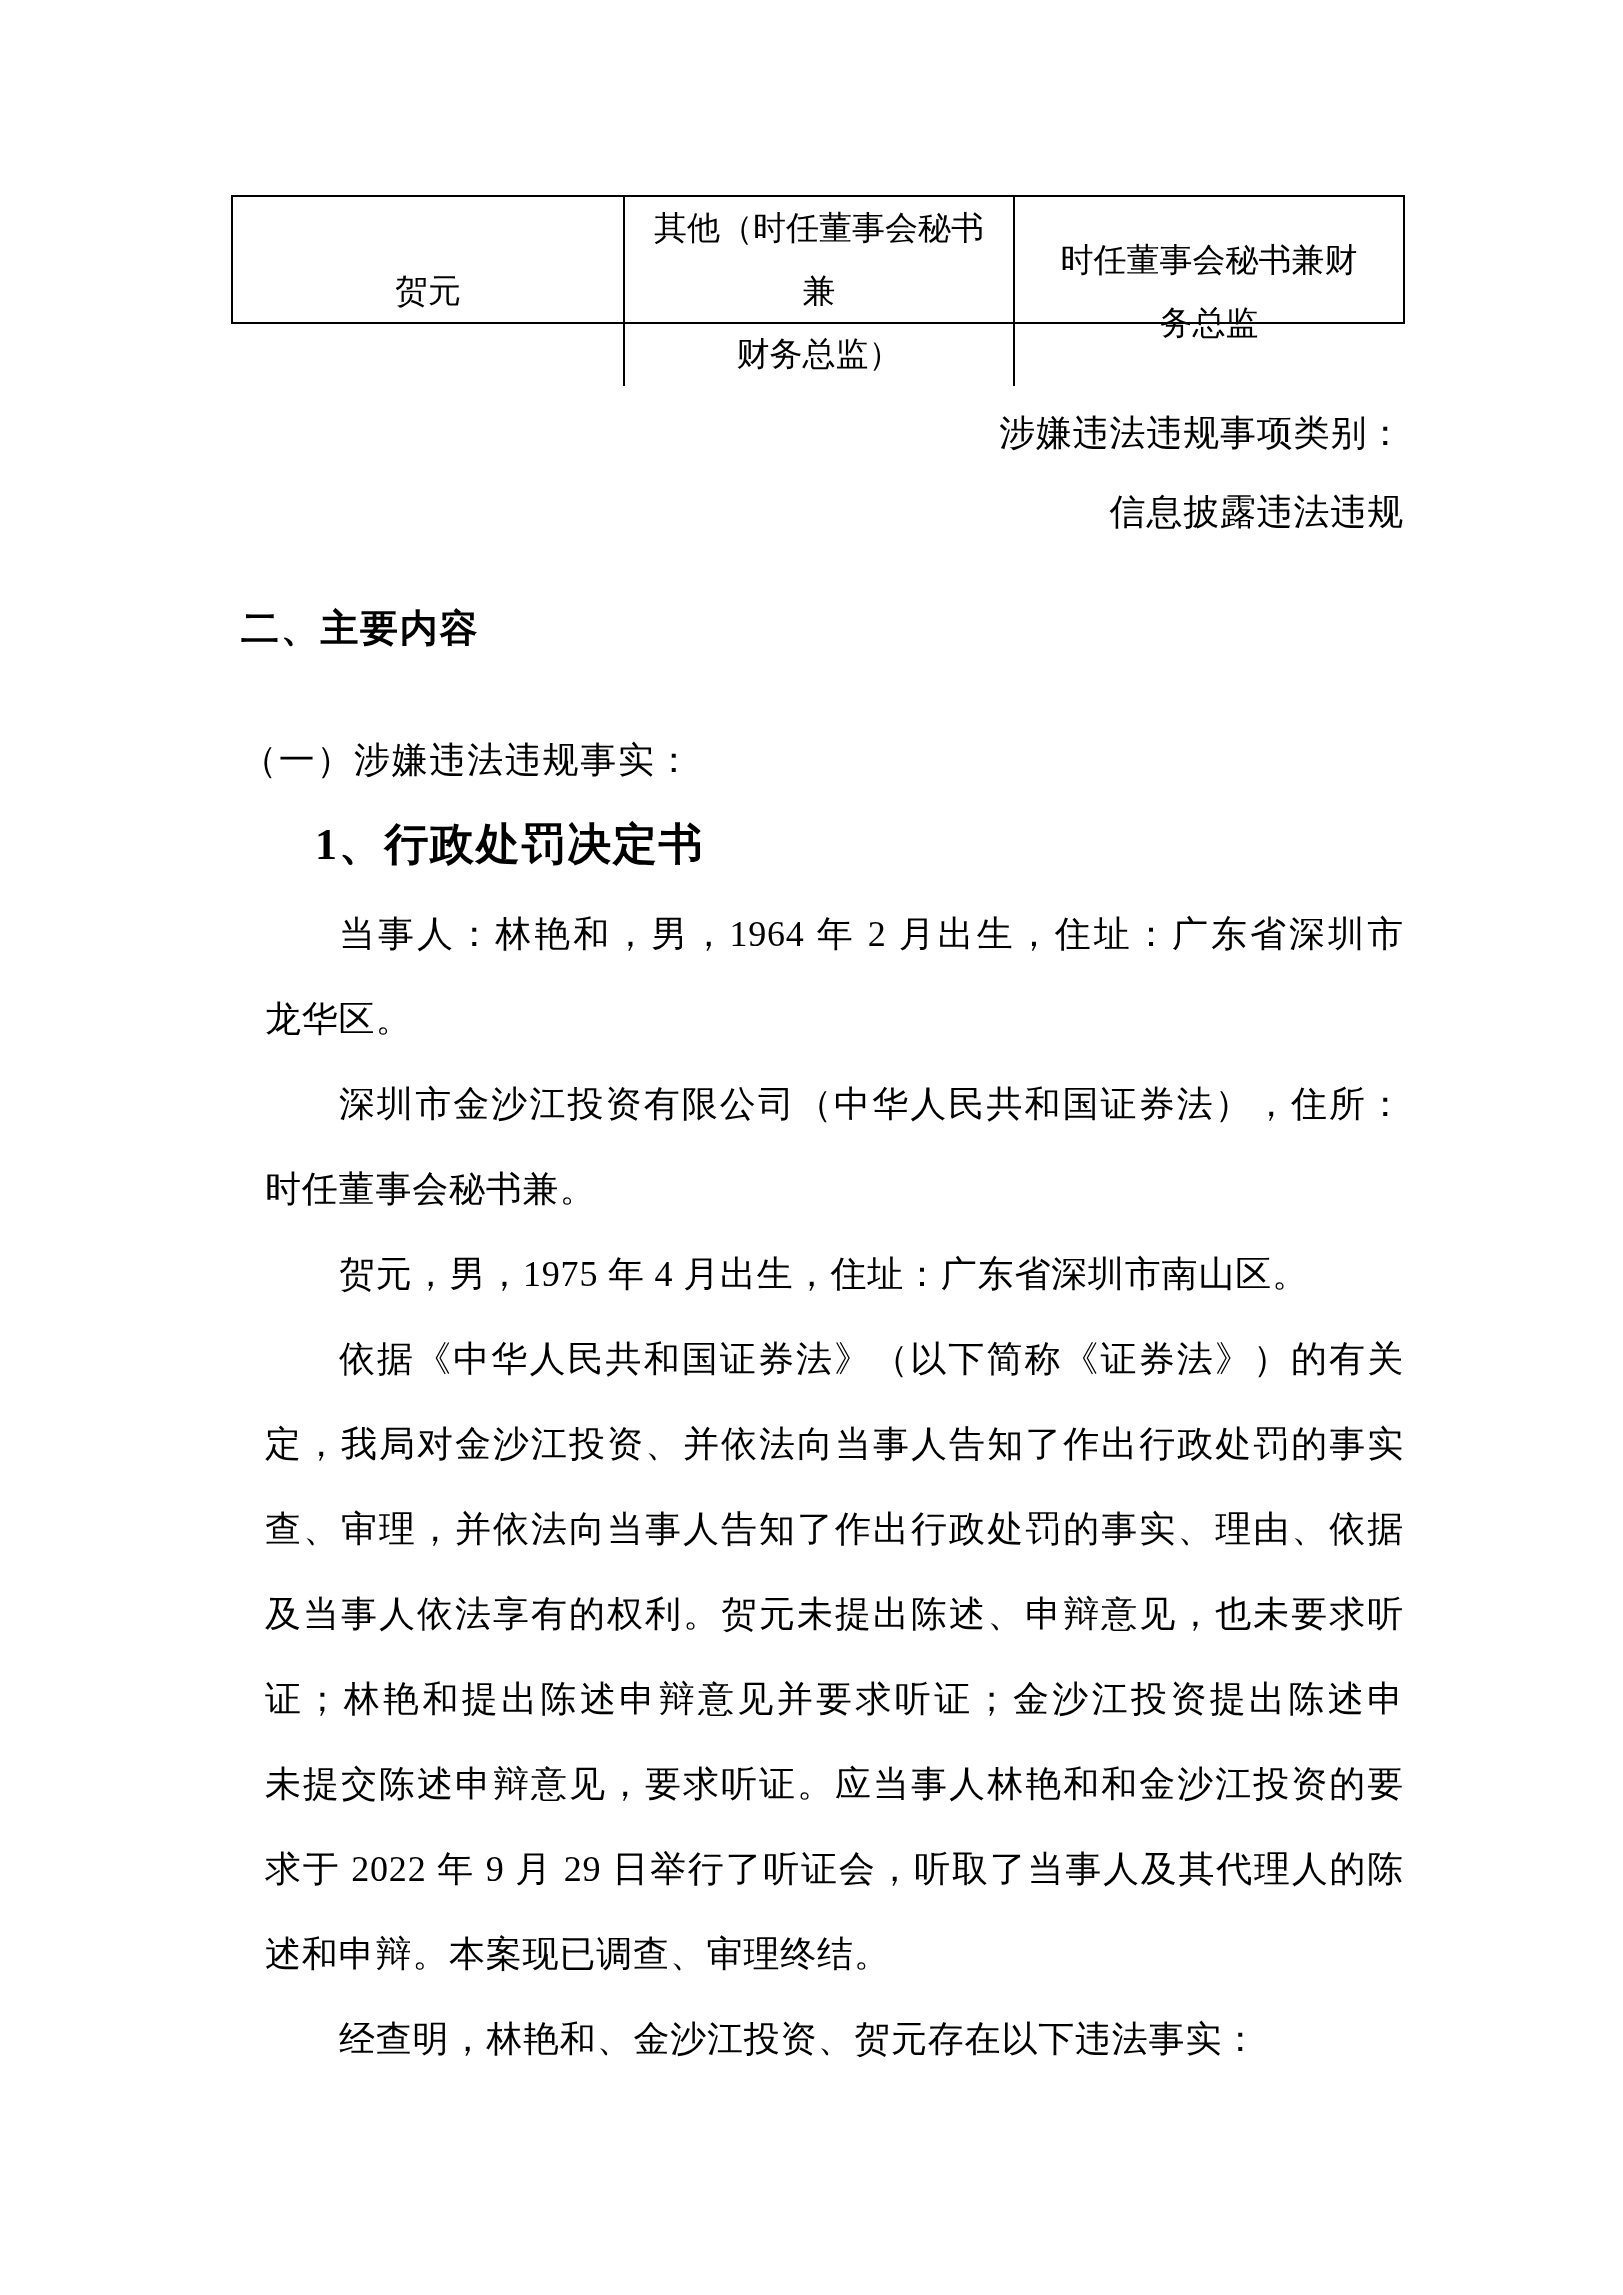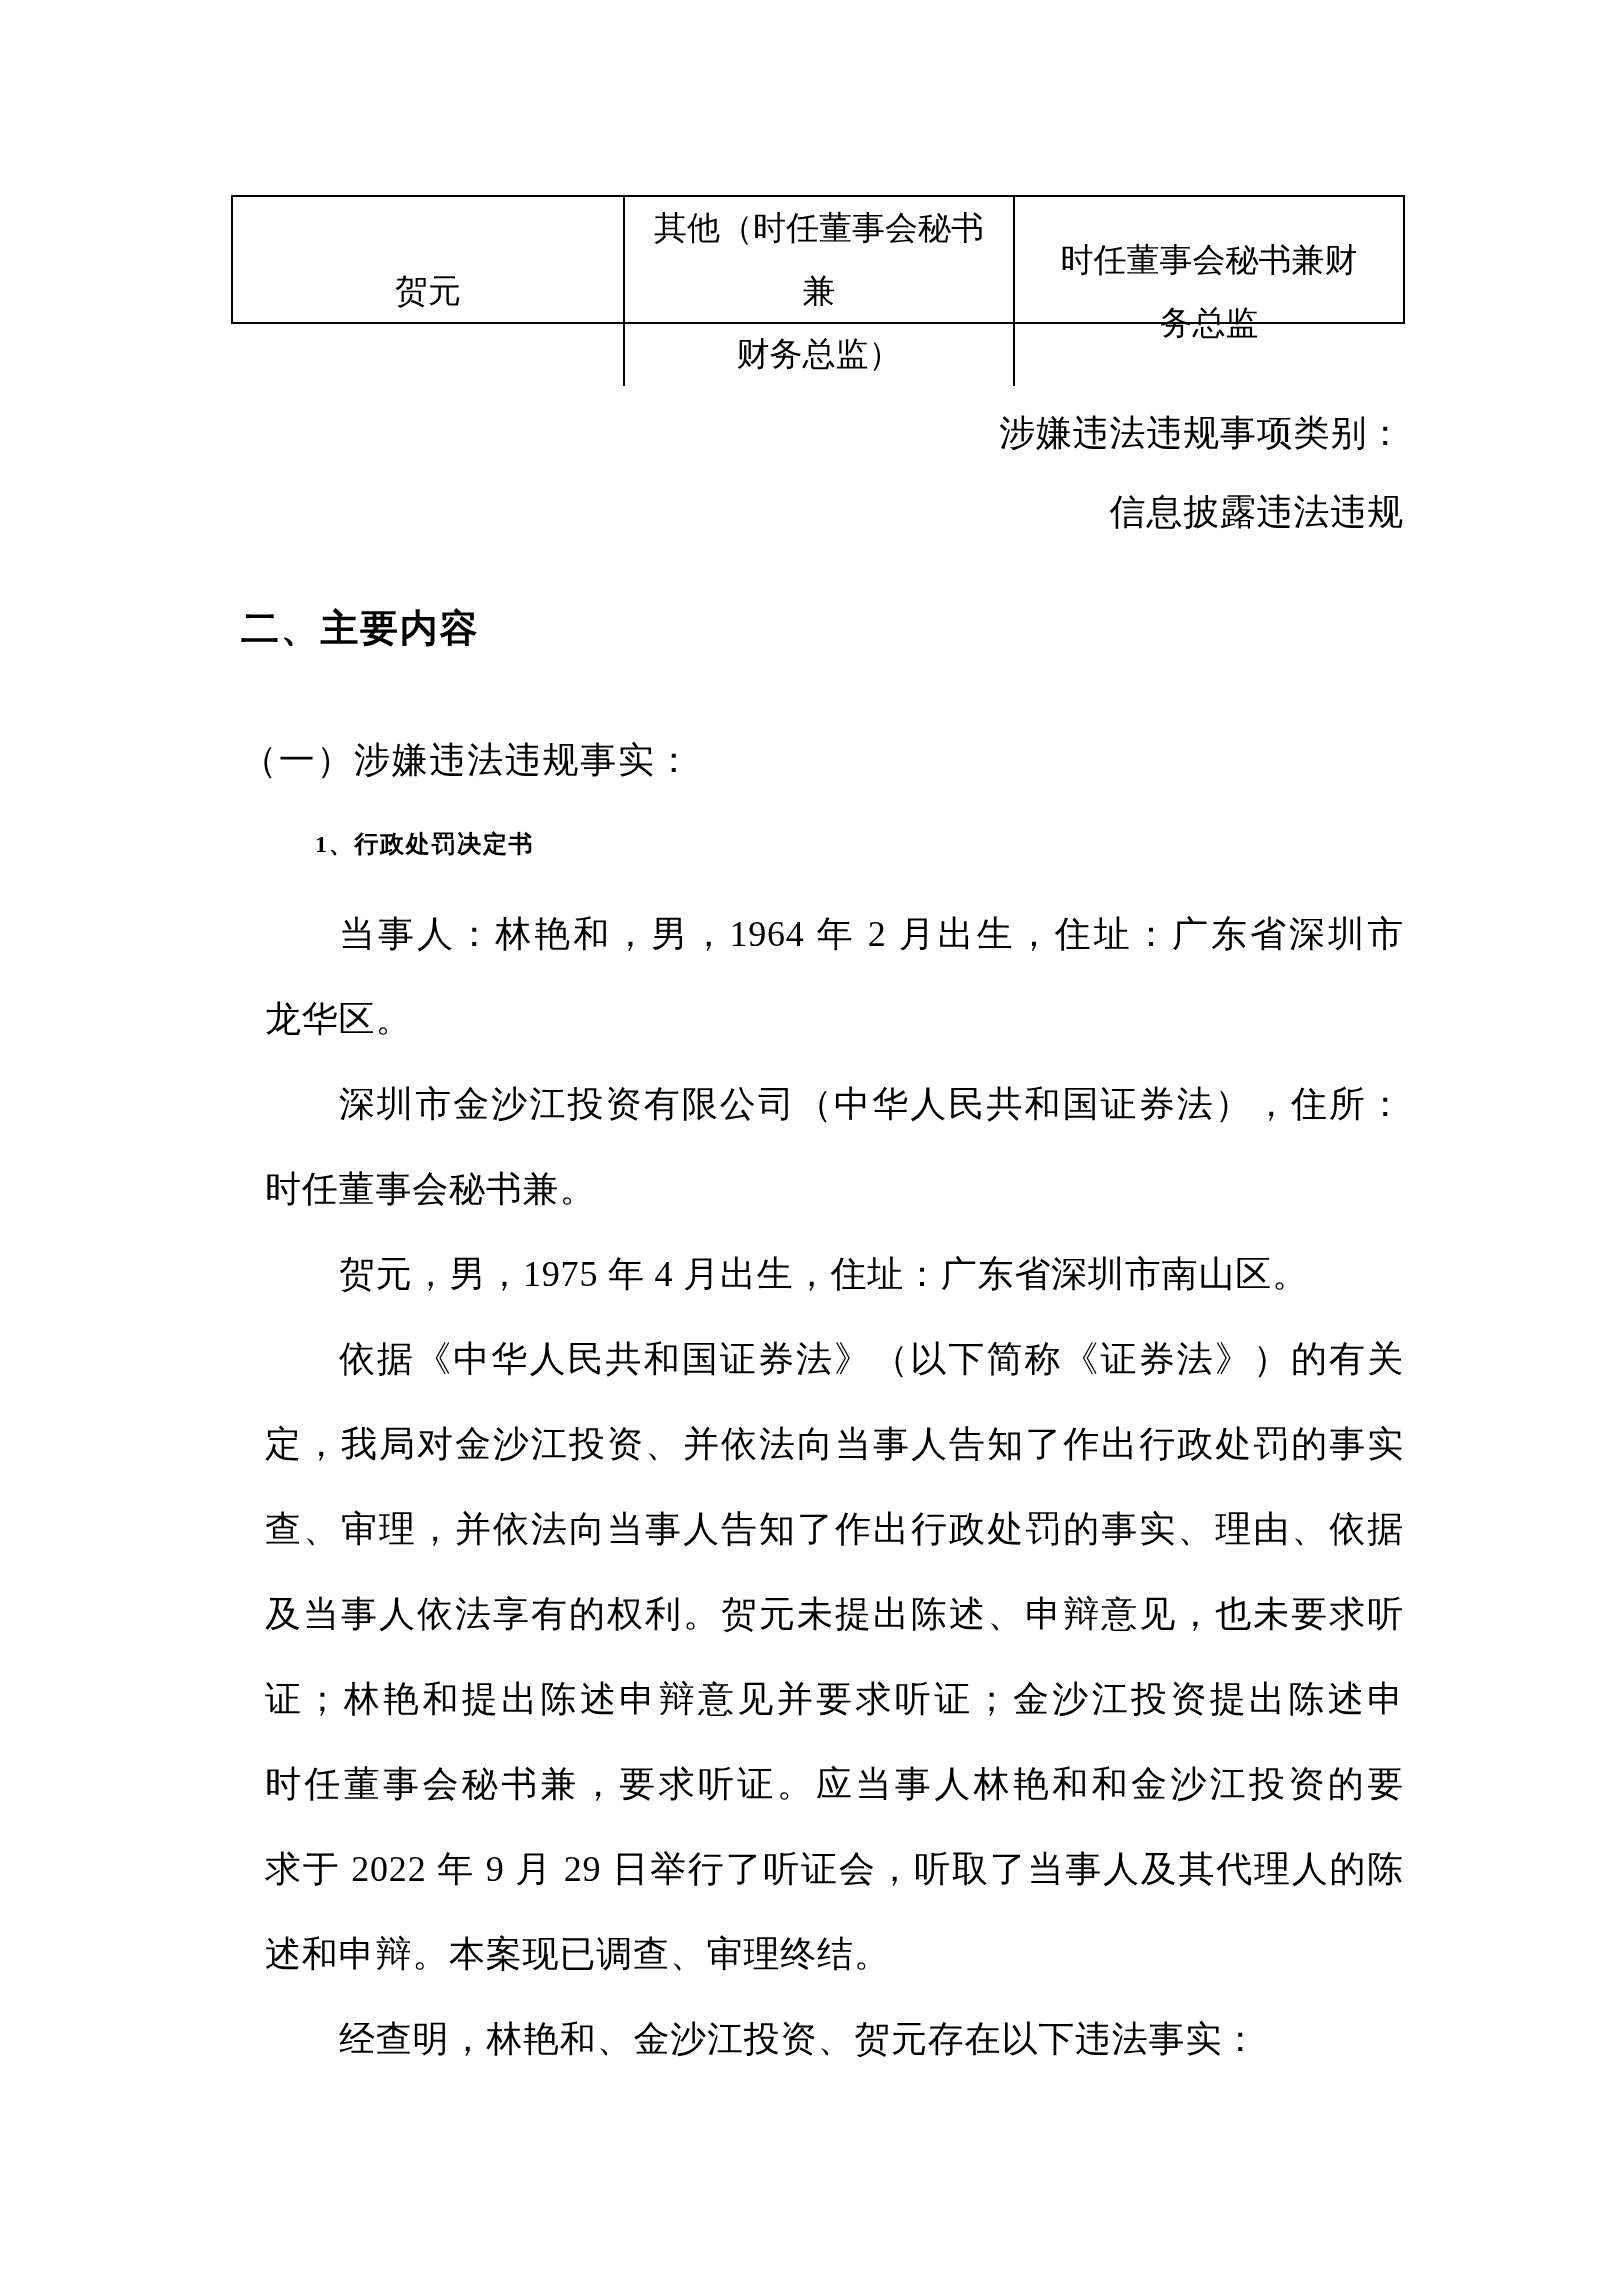--- a/index.html
+++ b/index.html
@@ -67,21 +67,21 @@
     left: 241px;
     top: 737px;
     font-size: 36px;
     line-height: 47px;
     letter-spacing: 1.7px;
   }
   .h-item {
     position: absolute;
     left: 241px;
     top: 821px;
-    font-size: 24px;
+    font-size: 44px;
     font-weight: 700;
     line-height: 47px;
     text-indent: 74px;
     letter-spacing: 1.7px;
   }
 
   
   .body {
     position: absolute;
     left: 241px;
@@ -133,20 +133,20 @@
       <div class="bline ind just">当事人：林艳和，男，1964 年 2 月出生，住址：广东省深圳市</div>
       <div class="bline wrapok">龙华区。</div>
       <div class="bline ind just">深圳市金沙江投资有限公司（中华人民共和国证券法），住所：广</div>
       <div class="bline wrapok">时任董事会秘书兼。</div>
       <div class="bline ind wrapok">贺元，男，1975 年 4 月出生，住址：广东省深圳市南山区。</div>
       <div class="bline ind just">依据《中华人民共和国证券法》（以下简称《证券法》）的有关规</div>
       <div class="bline just">定，我局对金沙江投资、并依法向当事人告知了作出行政处罚的事实</div>
       <div class="bline just">查、审理，并依法向当事人告知了作出行政处罚的事实、理由、依据</div>
       <div class="bline just">及当事人依法享有的权利。贺元未提出陈述、申辩意见，也未要求听</div>
       <div class="bline just">证；林艳和提出陈述申辩意见并要求听证；金沙江投资提出陈述申辩，</div>
-      <div class="bline just">时任董事会秘书兼，要求听证。应当事人林艳和和金沙江投资的要</div>
+      <div class="bline just">未提交陈述申辩意见，要求听证。应当事人林艳和和金沙江投资的要</div>
       <div class="bline just">求于 2022 年 9 月 29 日举行了听证会，听取了当事人及其代理人的陈</div>
       <div class="bline wrapok">述和申辩。本案现已调查、审理终结。</div>
       <div class="bline ind wrapok">经查明，林艳和、金沙江投资、贺元存在以下违法事实：</div>
     </div>
 
 </div>
 
 
 </body></html>

